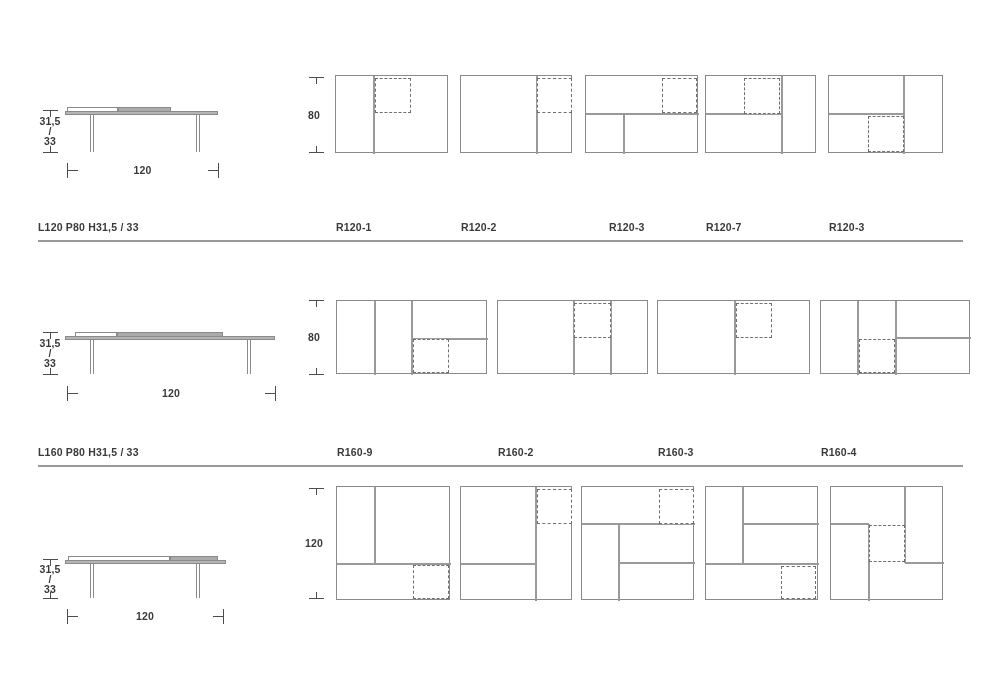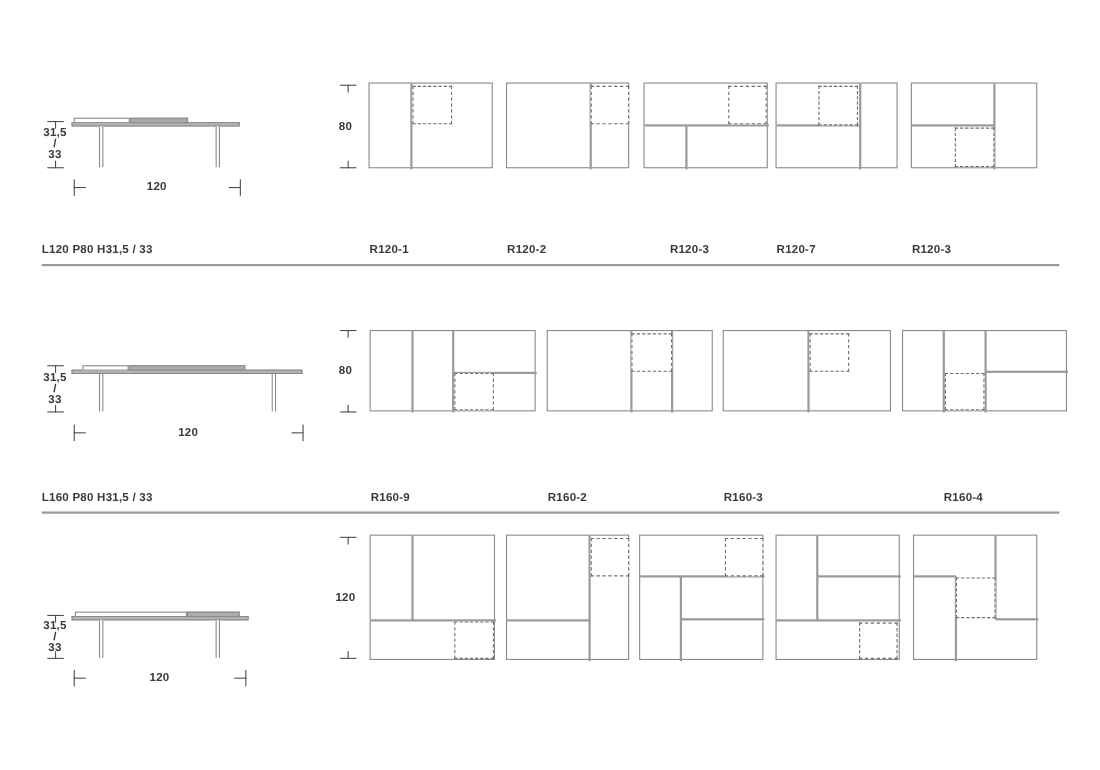--- a/index.html
+++ b/index.html
@@ -151,21 +151,21 @@
       <div class="plan-line" style="left: 76.4px; top: 0px; width: 1.2px; height: 74px;"></div>
       <div class="plan-tray" style="left: 78px; top: 2px; width: 36px; height: 35px;"></div>
     </div>
     <div class="plan-label" style="left: 658px; top: 446px;">R160-3</div>
     <div class="plan-box" style="left: 820px; top: 300px; width: 150px; height: 74px;">
       <div class="plan-line" style="left: 36.4px; top: 0px; width: 1.2px; height: 74px;"></div>
       <div class="plan-line" style="left: 74.4px; top: 0px; width: 1.2px; height: 74px;"></div>
       <div class="plan-line" style="left: 75px; top: 36.4px; width: 75px; height: 1.2px;"></div>
       <div class="plan-tray" style="left: 38px; top: 38px; width: 36px; height: 34px;"></div>
     </div>
-    <div class="plan-label" style="left: 858px; top: 446px; text-align: right;">R160-4</div>
+    <div class="plan-label" style="left: 821px; top: 446px; text-align: right;">R160-4</div>
     <div class="row-label" style="left: 38px; top: 446px;">L160 P80 H31,5 / 33</div>
     <div class="rule" style="left: 38px; top: 465px; width: 925px;"></div>
     <div class="slab" style="left: 65px; top: 560px; width: 161px; height: 4px;"></div>
     <div class="tray-top-white" style="left: 68px; top: 555.5px; width: 102px; height: 5px;"></div>
     <div class="tray-top-gray" style="left: 170px; top: 555.5px; width: 48px; height: 5px;"></div>
     <div class="leg" style="left: 90px; top: 564px; height: 34px;"></div>
     <div class="leg" style="left: 196px; top: 564px; height: 34px;"></div>
     <div class="tickh top" style="left: 42.5px; top: 559px;">
       <div class="stub"></div>
     </div>

